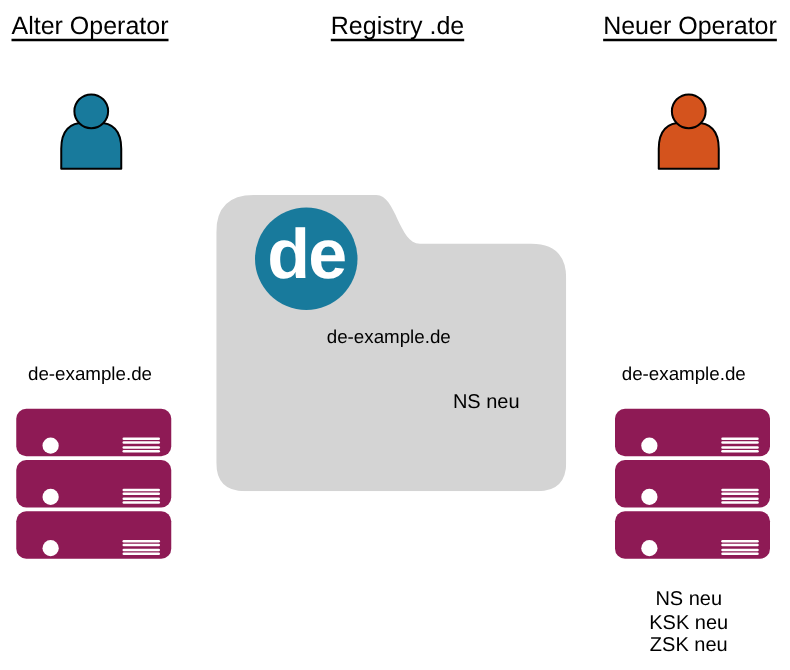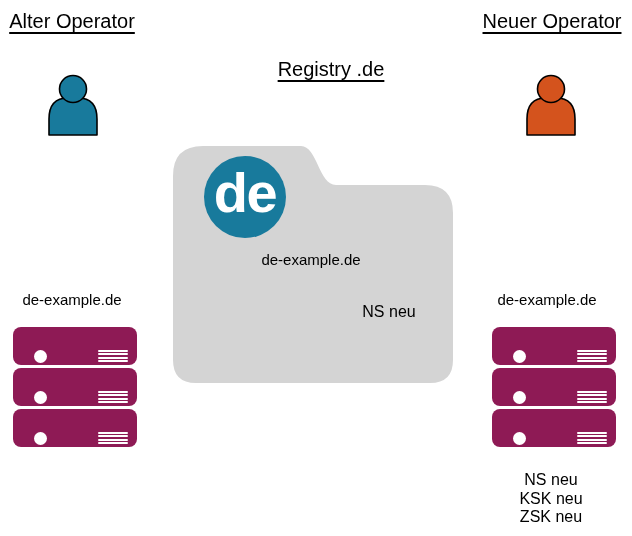--- a/index.html
+++ b/index.html
@@ -25,36 +25,36 @@
     top: 9px;
     transform: translateX(-50%);
     font-size: 20px;
     line-height: 24px;
     white-space: nowrap;
     text-decoration: underline;
     text-underline-offset: 4px;
     text-decoration-thickness: 1.5px;
   }
   .header-old   { left: 72px; }
-  .header-reg   { left: 331px; margin-top: 48px; }
+  .header-reg   { left: 318px; }
   .header-new   { left: 552px; text-align: center; }
 
   .person {
     position: absolute;
     top: 74px;
     width: 52px;
     height: 62px;
   }
   .person-old { left: 47px; }
   .person-new { left: 525px; }
 
   .folder-wrap {
     position: absolute;
     left: 173px;
-    top: 146px;
+    top: 156px;
     width: 280px;
     height: 237px;
   }
   .folder-wrap svg { position: absolute; left: 0; top: 0; }
 
   .folder-domain {
     position: absolute;
     left: 138px;
     top: 105px;
     transform: translateX(-50%);

